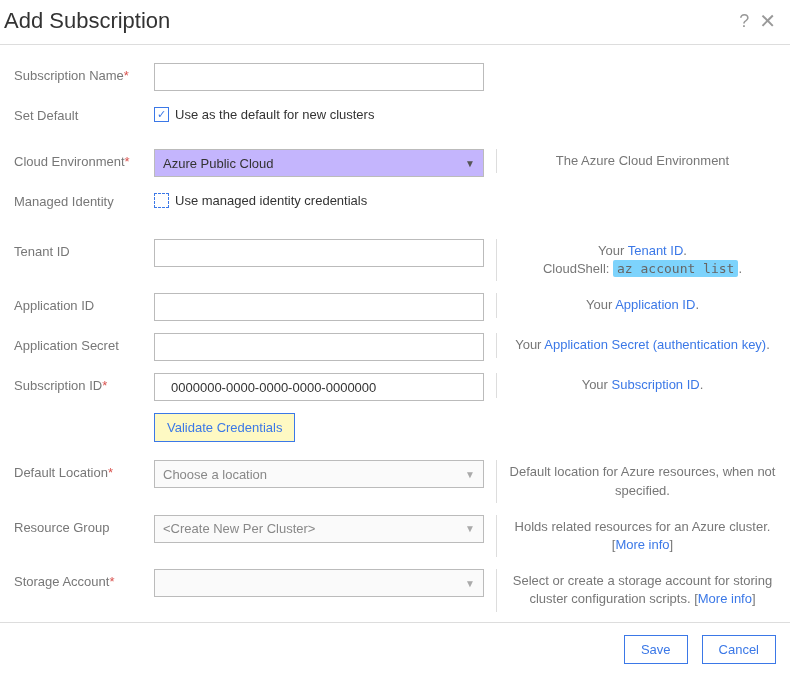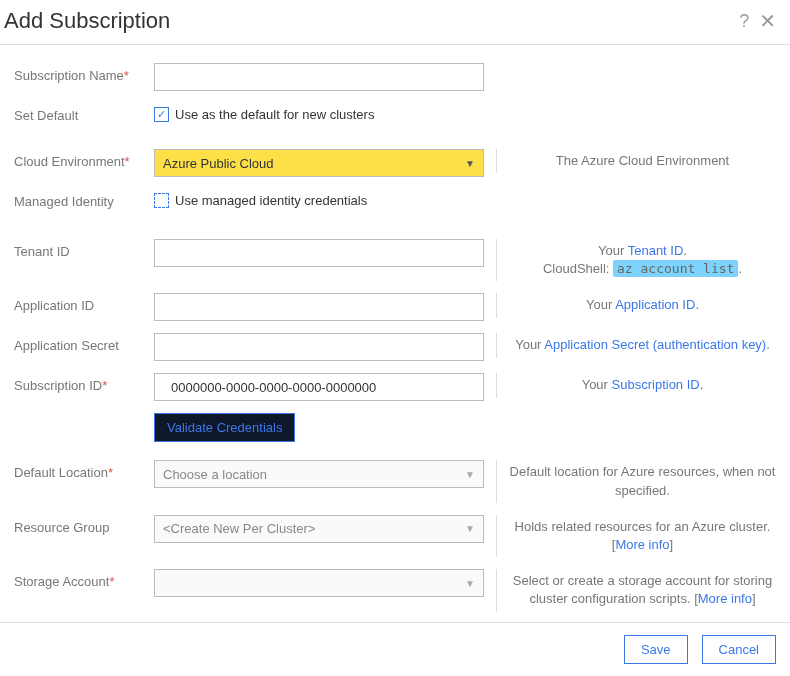--- a/index.html
+++ b/index.html
@@ -93,21 +93,21 @@
   .text-input::placeholder { color: #888; }
   .select-wrap {
     width: 100%;
     height: 28px;
     border: 1px solid #bbb;
     display: flex;
     align-items: center;
     justify-content: space-between;
     padding: 0 8px;
     font-size: 13px;
-    background: #fde047;
+    background: #c4b5fd;
     cursor: pointer;
     color: #333;
   }
   .select-wrap.disabled {
     color: #888;
     background: #fafafa;
   }
   .chev {
     font-size: 10px;
     color: #555;
@@ -132,21 +132,21 @@
   .cb.dashed {
     border: 1px dashed #3b78e7;
     color: transparent;
   }
   .btn-validate {
     display: inline-block;
     border: 1px solid #3b78e7;
     color: #3b78e7;
     padding: 6px 12px;
     font-size: 13px;
-    background: #0f172a;
+    background: #fef9c3;
     cursor: pointer;
   }
   .code {
     font-family: Consolas, monospace;
     background: #7dd3fc;
     padding: 1px 4px;
     border-radius: 2px;
     color: #666;
   }
   .footer {

